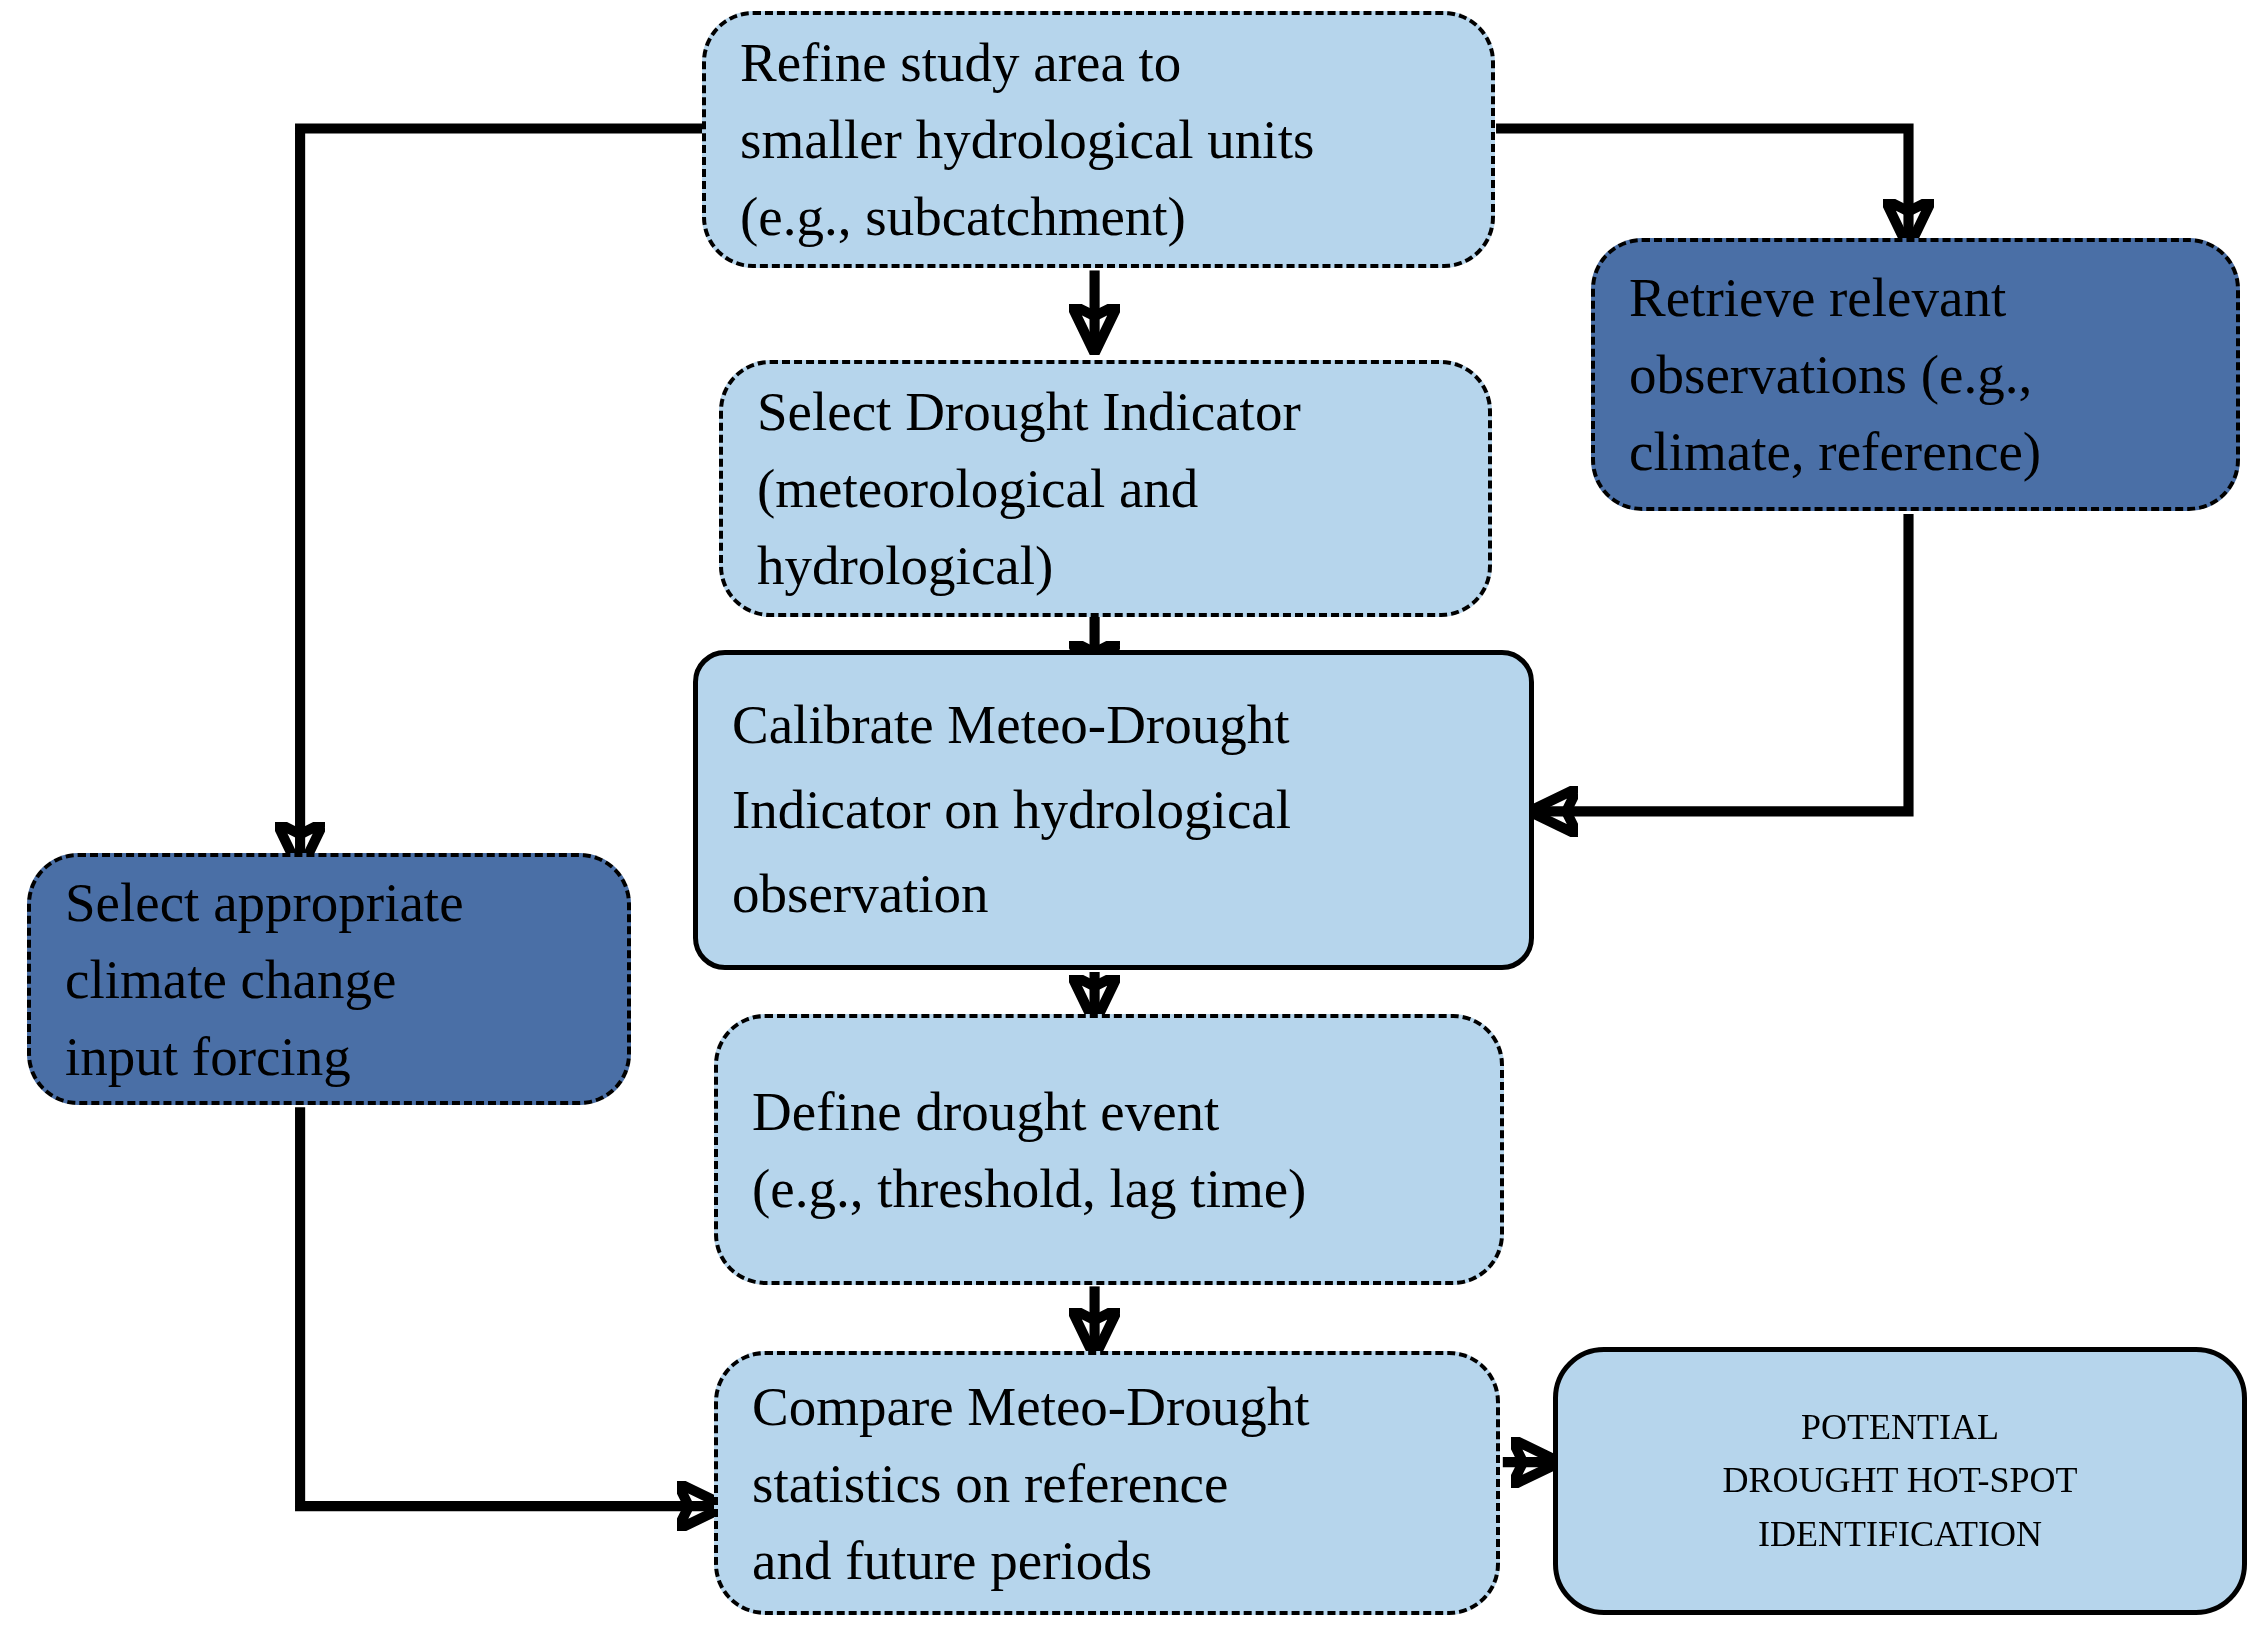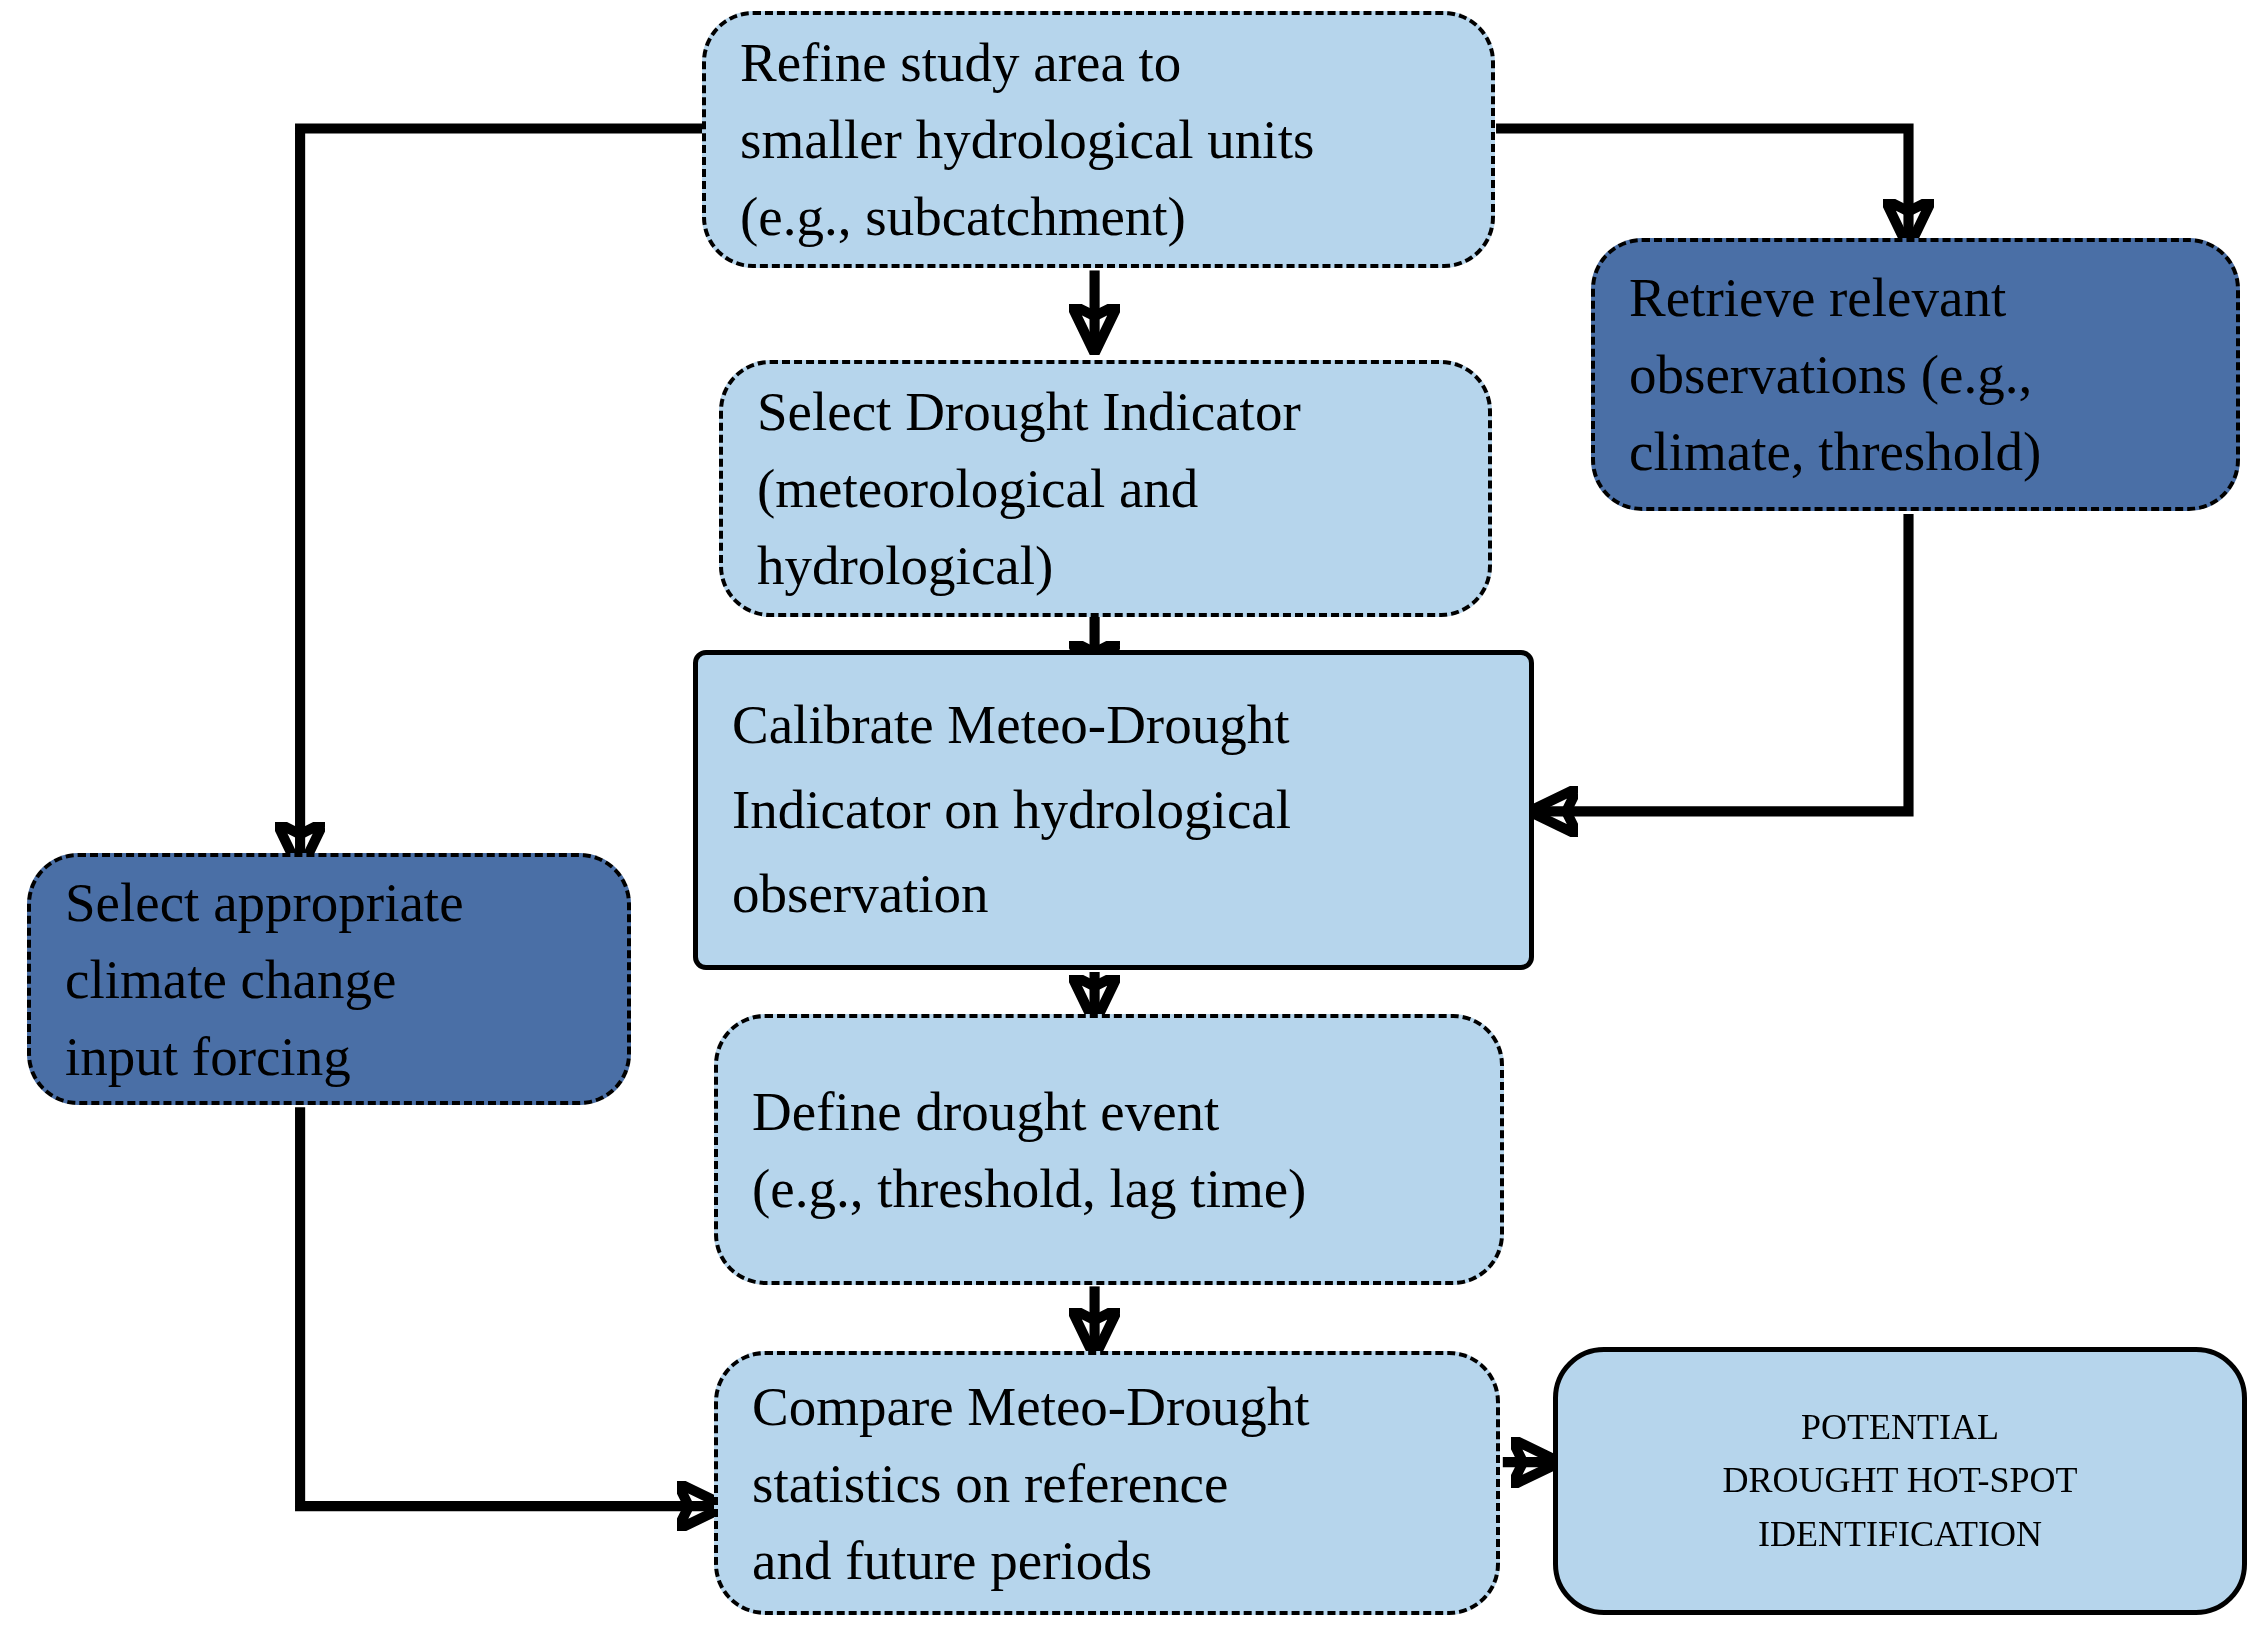--- a/index.html
+++ b/index.html
@@ -28,21 +28,21 @@
   }
   .box .label{white-space:pre-line;padding:0 34px;}
   .light{background:var(--light-blue);}
   .dark{background:var(--dark-blue);}
   .dashed{border:4.2px dashed var(--line);}
   .solid{border:5px solid var(--line);}
 
   #box-refine   {left:702px;  top:11px;   width:793px; height:257px;}
   #box-retrieve {left:1591px; top:238px;  width:649px; height:273px;}
   #box-indicator{left:719px;  top:348px;  width:773px; height:257px;margin-top:12px;}
-  #box-calibrate{left:693px;  top:650px;  width:841px; height:320px;border-radius:13px;line-height:1.54;}
+  #box-calibrate{left:693px;  top:650px;  width:841px; height:320px;border-radius:32px;line-height:1.54;}
   #box-forcing  {left:27px;   top:853px; width:604px; height:252px;}
   #box-define   {left:714px;  top:1014px; width:790px; height:271px;}
   #box-compare  {left:714px;  top:1351px; width:786px; height:264px;}
   #box-potential{left:1553px; top:1347px; width:694px; height:268px;
                  justify-content:center;text-align:center;font-size:36px;line-height:1.48;}
 </style>
 </head>
 <body>
 
 <div class="canvas">
@@ -66,21 +66,21 @@
 
   <div class="box light dashed" id="box-refine">
     <span class="label">Refine study area to
 smaller hydrological units
 (e.g., subcatchment)</span>
   </div>
 
   <div class="box dark dashed" id="box-retrieve">
     <span class="label">Retrieve relevant
 observations (e.g.,
-climate, threshold)</span>
+climate, reference)</span>
   </div>
 
   <div class="box light dashed" id="box-indicator">
     <span class="label">Select Drought Indicator
 (meteorological and
 hydrological)</span>
   </div>
 
   <div class="box light solid" id="box-calibrate">
     <span class="label">Calibrate Meteo-Drought

